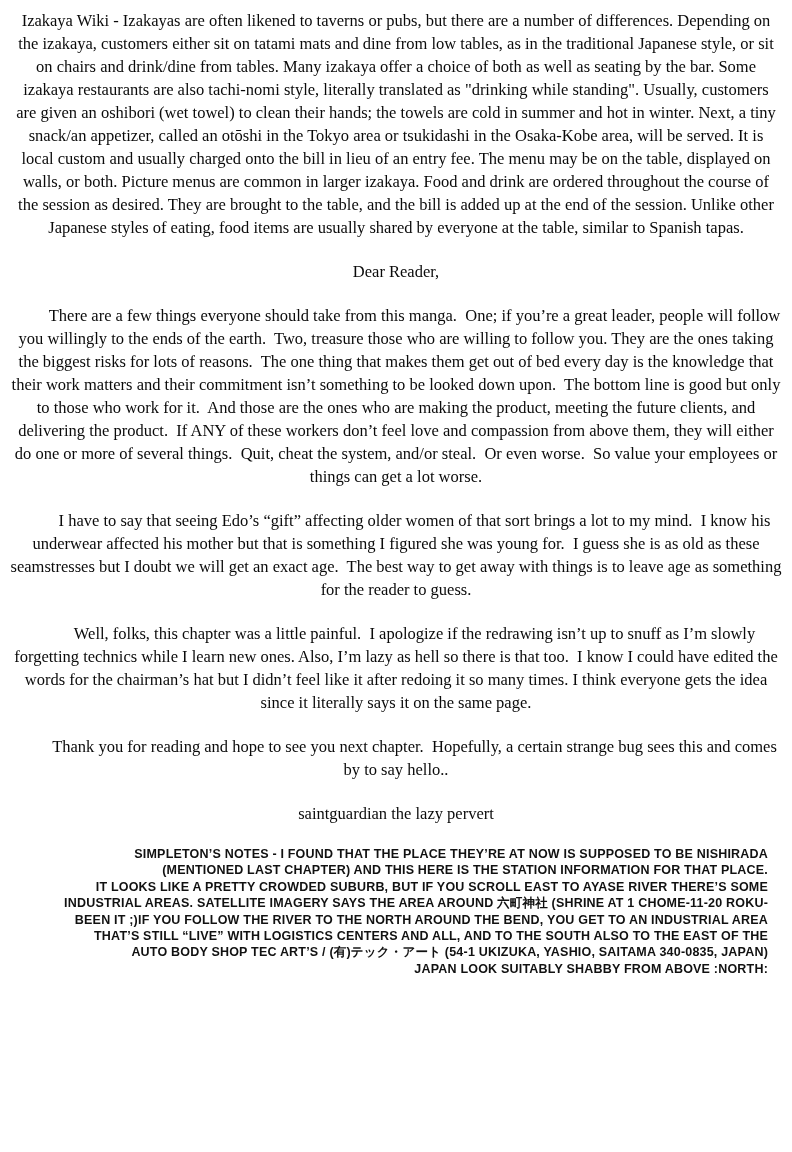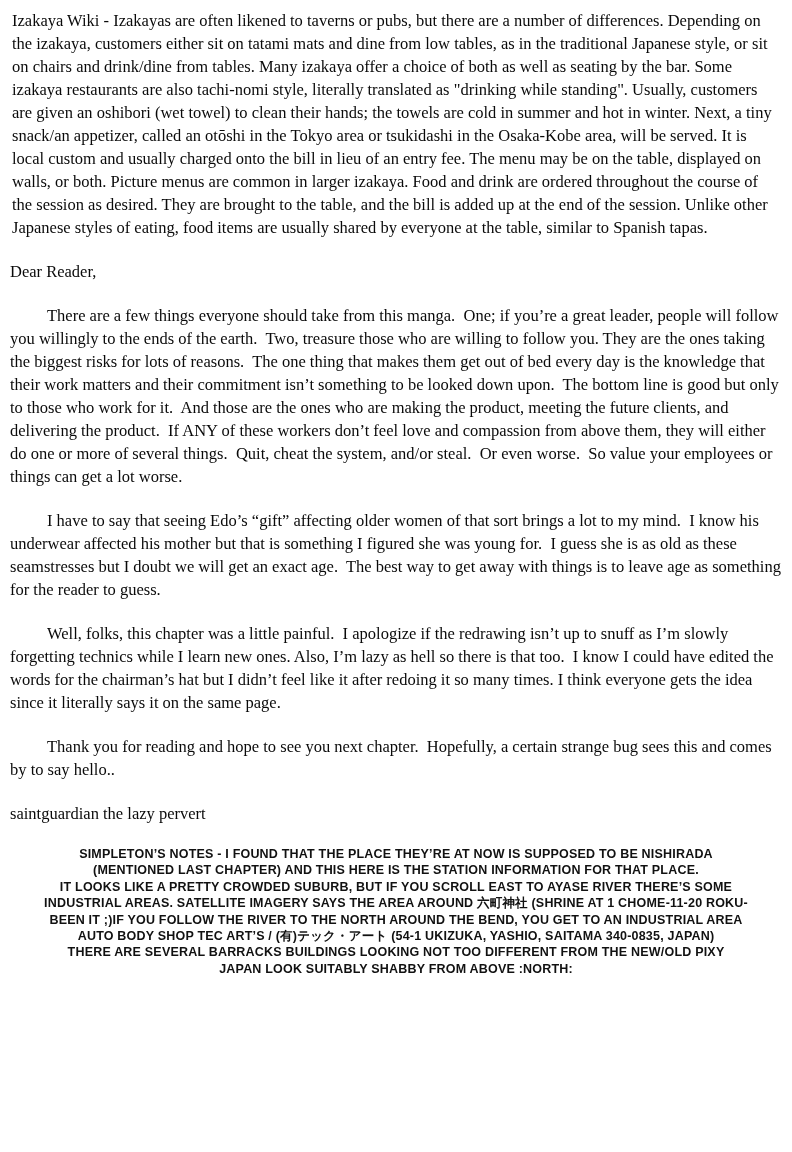--- a/index.html
+++ b/index.html
@@ -19,32 +19,32 @@
     padding: 9px 10px 0 10px;
     background: #ffffff;
     color: #0a0a0a;
     font-family: "Liberation Serif", "DejaVu Serif", serif;
     font-size: 16.5px;
     line-height: 23px;
   }
   .para {
     margin: 0 0 21px 0;
     white-space: pre-wrap;
-    text-align: left;
+    text-align: center;
   }
   .intro {
     padding: 0 2px;
   }
   .indented {
     text-indent: 37px;
   }
   .notes {
     margin-top: 4px;
     padding: 0 14px;
-    text-align: center;
+    text-align: right;
     font-family: "Liberation Sans", "DejaVu Sans", sans-serif;
     font-size: 12.5px;
     line-height: 16.4px;
     font-weight: 700;
     letter-spacing: 0.2px;
     color: #111111;
   }
   .note-line {
     white-space: pre-wrap;
   }
@@ -68,18 +68,18 @@
 
 
   <p class="para">saintguardian the lazy pervert</p>
 
   <div class="notes">
     <div class="note-line">SIMPLETON’S NOTES - I FOUND THAT THE PLACE THEY’RE AT NOW IS SUPPOSED TO BE NISHIRADA</div>
     <div class="note-line">(MENTIONED LAST CHAPTER) AND THIS HERE IS THE STATION INFORMATION FOR THAT PLACE.</div>
     <div class="note-line">IT LOOKS LIKE A PRETTY CROWDED SUBURB, BUT IF YOU SCROLL EAST TO AYASE RIVER THERE’S SOME</div>
     <div class="note-line">INDUSTRIAL AREAS. SATELLITE IMAGERY SAYS THE AREA AROUND 六町神社 (SHRINE AT 1 CHOME-11-20 ROKU-</div>
     <div class="note-line">BEEN IT ;)IF YOU FOLLOW THE RIVER TO THE NORTH AROUND THE BEND, YOU GET TO AN INDUSTRIAL AREA</div>
+    <div class="note-line">THAT’S STILL “LIVE” WITH LOGISTICS CENTERS AND ALL, AND TO THE SOUTH ALSO TO THE EAST OF THE</div>
     <div class="note-line">AUTO BODY SHOP TEC ART’S / (有)テック・アート (54-1 UKIZUKA, YASHIO, SAITAMA 340-0835, JAPAN)</div>
-    <div class="note-line">THERE ARE SEVERAL BARRACKS BUILDINGS LOOKING NOT TOO DIFFERENT FROM THE NEW/OLD PIXY</div>
     <div class="note-line">JAPAN LOOK SUITABLY SHABBY FROM ABOVE :NORTH:</div>
   </div>
 
 </div>
 
 </body></html>

